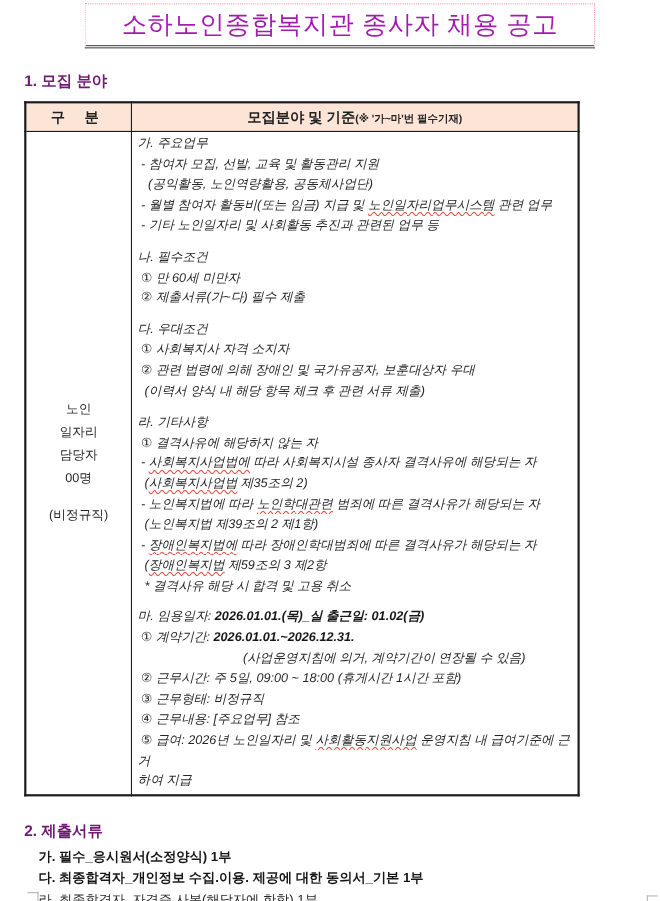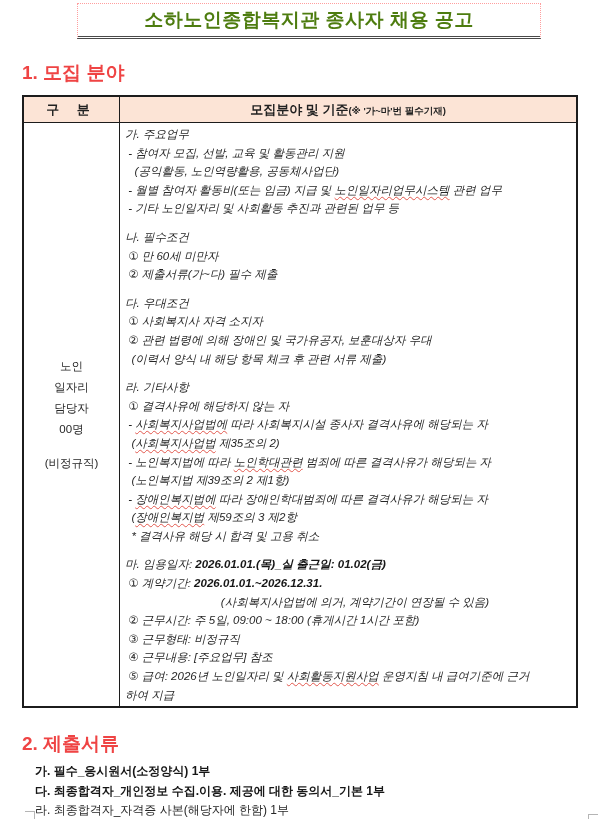--- a/index.html
+++ b/index.html
@@ -9,28 +9,28 @@
     color:#212121;overflow:hidden;
   }
   .page{position:relative;width:600px;height:819px;}
 
   
   .title-box{
     width:464px;margin:3px 0 0 77px;text-align:center;
     border:1px dotted #ff9e9e;border-bottom:3px double #4a4a4a;
     padding:3px 0 3px;box-sizing:border-box;
   }
-  .title-box h1{margin:0;font-size:19px;font-weight:700;letter-spacing:.5px;color:#4d7c0f;}
+  .title-box h1{margin:0;font-size:23px;font-weight:400;letter-spacing:.5px;color:#a21caf;}
 
   
-  .sec-heading{margin:21px 0 0 22px;font-size:19px;font-weight:700;color:#ef4444;}
+  .sec-heading{margin:21px 0 0 22px;font-size:14px;font-weight:700;color:#701a75;}
 
   
   table.recruit{
-    margin:9px 0 0 22px;width:556px;border-collapse:collapse;
+    margin:9px 0 0 22px;width:505px;border-collapse:collapse;
     border:2px solid #1c1c1c;table-layout:fixed;
   }
   table.recruit th,table.recruit td{border:1px solid #1c1c1c;}
   table.recruit th{
     background:#fce4d6;height:23px;font-size:13px;font-weight:700;
     text-align:center;vertical-align:middle;padding:1px 0;
   }
   th.col1{width:95px;letter-spacing:7px;}
   th.col2 .note{font-size:9.5px;font-weight:700;letter-spacing:0;margin-top:28px;}
   td.position{
@@ -114,21 +114,21 @@
             <div class="line"><span> - </span><span class="wavy">사회복지사업법에</span><span> 따라 사회복지시설 종사자 결격사유에 해당되는 자</span></div>
             <div class="line"><span>  (</span><span class="wavy">사회복지사업법</span><span> 제35조의 2)</span></div>
             <div class="line"><span> - 노인복지법에 따라 </span><span class="wavy">노인학대관련</span><span> 범죄에 따른 결격사유가 해당되는 자</span></div>
             <div class="line"><span>  (노인복지법 제39조의 2 제1항)</span></div>
             <div class="line"><span> - </span><span class="wavy">장애인복지법에</span><span> 따라 장애인학대범죄에 따른 결격사유가 해당되는 자</span></div>
             <div class="line"><span>  (</span><span class="wavy">장애인복지법</span><span> 제59조의 3 제2항</span></div>
             <div class="line"><span>  * 결격사유 해당 시 합격 및 고용 취소</span></div>
             <div class="line gap"></div>
             <div class="line"><span>마. 임용일자: </span><span class="b">2026.01.01.(목)_실 출근일: 01.02(금)</span></div>
             <div class="line"><span> ① 계약기간: </span><span class="b">2026.01.01.~2026.12.31.</span></div>
-            <div class="line"><span>                              (사회복지사업법에 의거, 계약기간이 연장될 수 있음)</span></div>
+            <div class="line"><span>                              (사업운영지침에 의거, 계약기간이 연장될 수 있음)</span></div>
             <div class="line"><span> ② 근무시간: 주 5일, 09:00 ~ 18:00 (휴게시간 1시간 포함)</span></div>
             <div class="line"><span> ③ 근무형태: 비정규직</span></div>
             <div class="line"><span> ④ 근무내용: [주요업무] 참조</span></div>
             <div class="line"><span> ⑤ 급여: 2026년 노인일자리 및 </span><span class="wavy">사회활동지원사업</span><span> 운영지침 내 급여기준에 근거</span></div>
             <div class="line"><span>하여 지급</span></div>
           </td>
       </tr>
     </tbody>
   </table>
 

